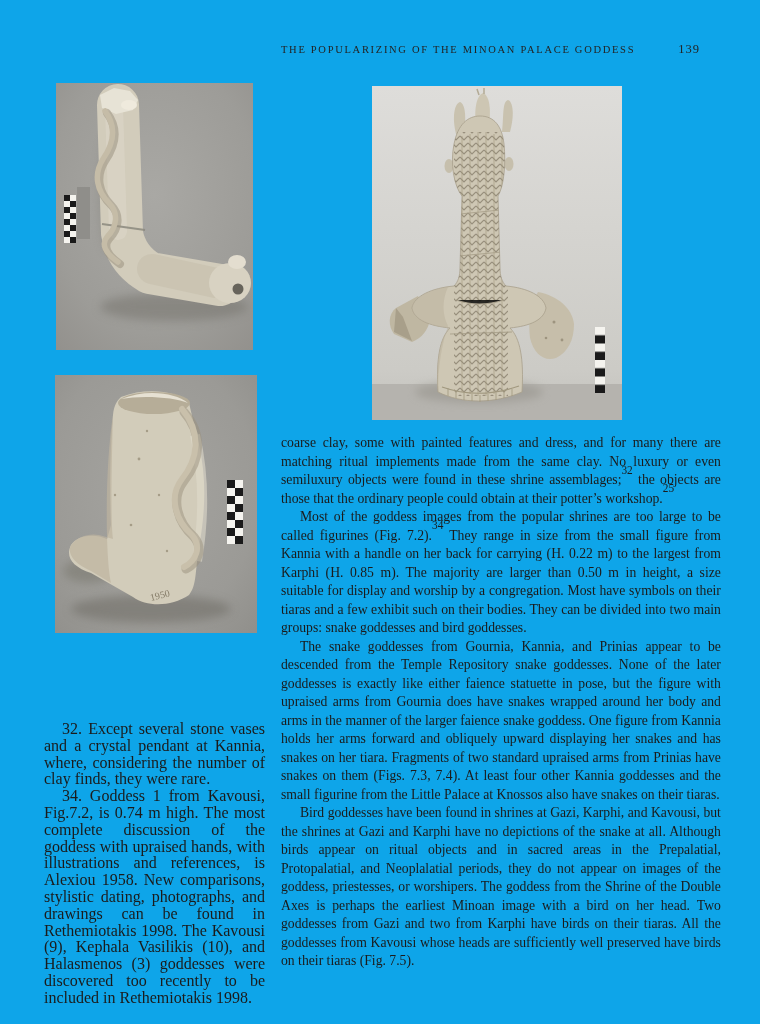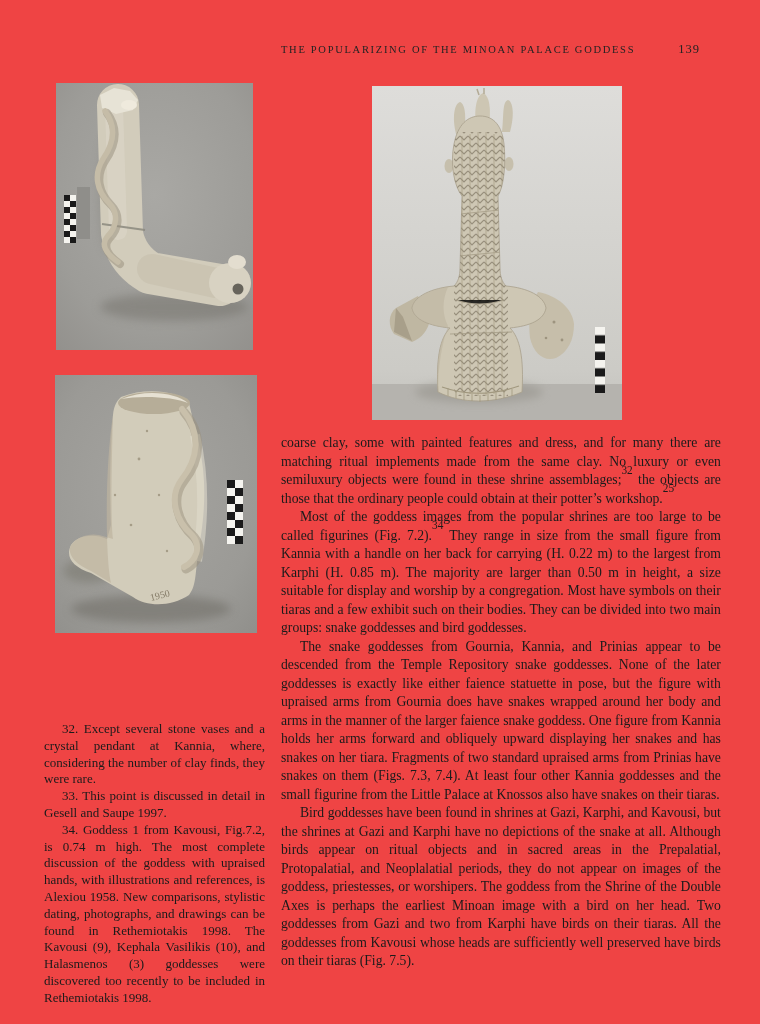--- a/index.html
+++ b/index.html
@@ -1,18 +1,18 @@
 <!DOCTYPE html>
 <html lang="en"><head>
 <meta charset="utf-8">
 <style>
   html,body { margin:0; padding:0; background:#e8e8e8; }
   .page {
     position:relative; width:760px; height:1024px; margin:0 auto;
-    background:#ef4444; overflow:hidden;
+    background:#0ea5e9; overflow:hidden;
     font-family:"Liberation Serif", serif; color:#1b1b1b;
   }
   
   .running-head {
     position:absolute; left:281px; top:42px; width:419px;
     display:flex; justify-content:space-between; align-items:baseline;
   }
   .running-head .rh-title {
     font-size:10.5px; letter-spacing:1.7px; color:#232323; white-space:nowrap;
   }
@@ -30,21 +30,21 @@
     font-size:14.5px; line-height:18.5px; text-align:justify;
   }
   .main-text p { margin:0; }
   .main-text p.indent { text-indent:20px; }
   .main-text sup {
     font-size:12px; line-height:0; position:relative; top:-4.5px;
   }
   
   .footnotes {
     position:absolute; left:44px; top:721px; width:221px;
-    font-size:13px; line-height:16.8px; text-align:justify;
+    font-size:16px; line-height:16.8px; text-align:justify;
   }
   .footnotes p { margin:0; text-indent:18px; }
 </style>
 </head>
 <body>
 
 <div class="page">
 
   <div class="running-head">
     <span class="rh-title">THE POPULARIZING OF THE MINOAN PALACE GODDESS</span>
@@ -204,17 +204,16 @@
 
   <div class="main-text">
       <p>coarse clay, some with painted features and dress, and for many there are matching ritual implements made from the same clay. No luxury or even semiluxury objects were found in these shrine assemblages;<sup>32</sup> the objects are those that the ordinary people could obtain at their potter’s workshop.<sup>25</sup></p>
       <p class="indent">Most of the goddess images from the popular shrines are too large to be called figurines (Fig. 7.2).<sup>34</sup> They range in size from the small figure from Kannia with a handle on her back for carrying (H. 0.22 m) to the largest from Karphi (H. 0.85 m). The majority are larger than 0.50 m in height, a size suitable for display and worship by a congregation. Most have symbols on their tiaras and a few exhibit such on their bodies. They can be divided into two main groups: snake goddesses and bird goddesses.</p>
       <p class="indent">The snake goddesses from Gournia, Kannia, and Prinias appear to be descended from the Temple Repository snake goddesses. None of the later goddesses is exactly like either faience statuette in pose, but the figure with upraised arms from Gournia does have snakes wrapped around her body and arms in the manner of the larger faience snake goddess. One figure from Kannia holds her arms forward and obliquely upward displaying her snakes and has snakes on her tiara. Fragments of two standard upraised arms from Prinias have snakes on them (Figs. 7.3, 7.4). At least four other Kannia goddesses and the small figurine from the Little Palace at Knossos also have snakes on their tiaras.</p>
       <p class="indent">Bird goddesses have been found in shrines at Gazi, Karphi, and Kavousi, but the shrines at Gazi and Karphi have no depictions of the snake at all. Although birds appear on ritual objects and in sacred areas in the Prepalatial, Protopalatial, and Neoplalatial periods, they do not appear on images of the goddess, priestesses, or worshipers. The goddess from the Shrine of the Double Axes is perhaps the earliest Minoan image with a bird on her head. Two goddesses from Gazi and two from Karphi have birds on their tiaras. All the goddesses from Kavousi whose heads are sufficiently well preserved have birds on their tiaras (Fig. 7.5).</p>
     </div>
 
   <div class="footnotes">
       <p>32. Except several stone vases and a crystal pendant at Kannia, where, considering the number of clay finds, they were rare.</p>
-      <p>33. This point is discussed in detail in Gesell and Saupe 1997.</p>
       <p>34. Goddess 1 from Kavousi, Fig.7.2, is 0.74 m high. The most complete discussion of the goddess with upraised hands, with illustrations and references, is Alexiou 1958. New comparisons, stylistic dating, photographs, and drawings can be found in Rethemiotakis 1998. The Kavousi (9), Kephala Vasilikis (10), and Halasmenos (3) goddesses were discovered too recently to be included in Rethemiotakis 1998.</p>
     </div>
 
 </div>
 
 </body></html>

